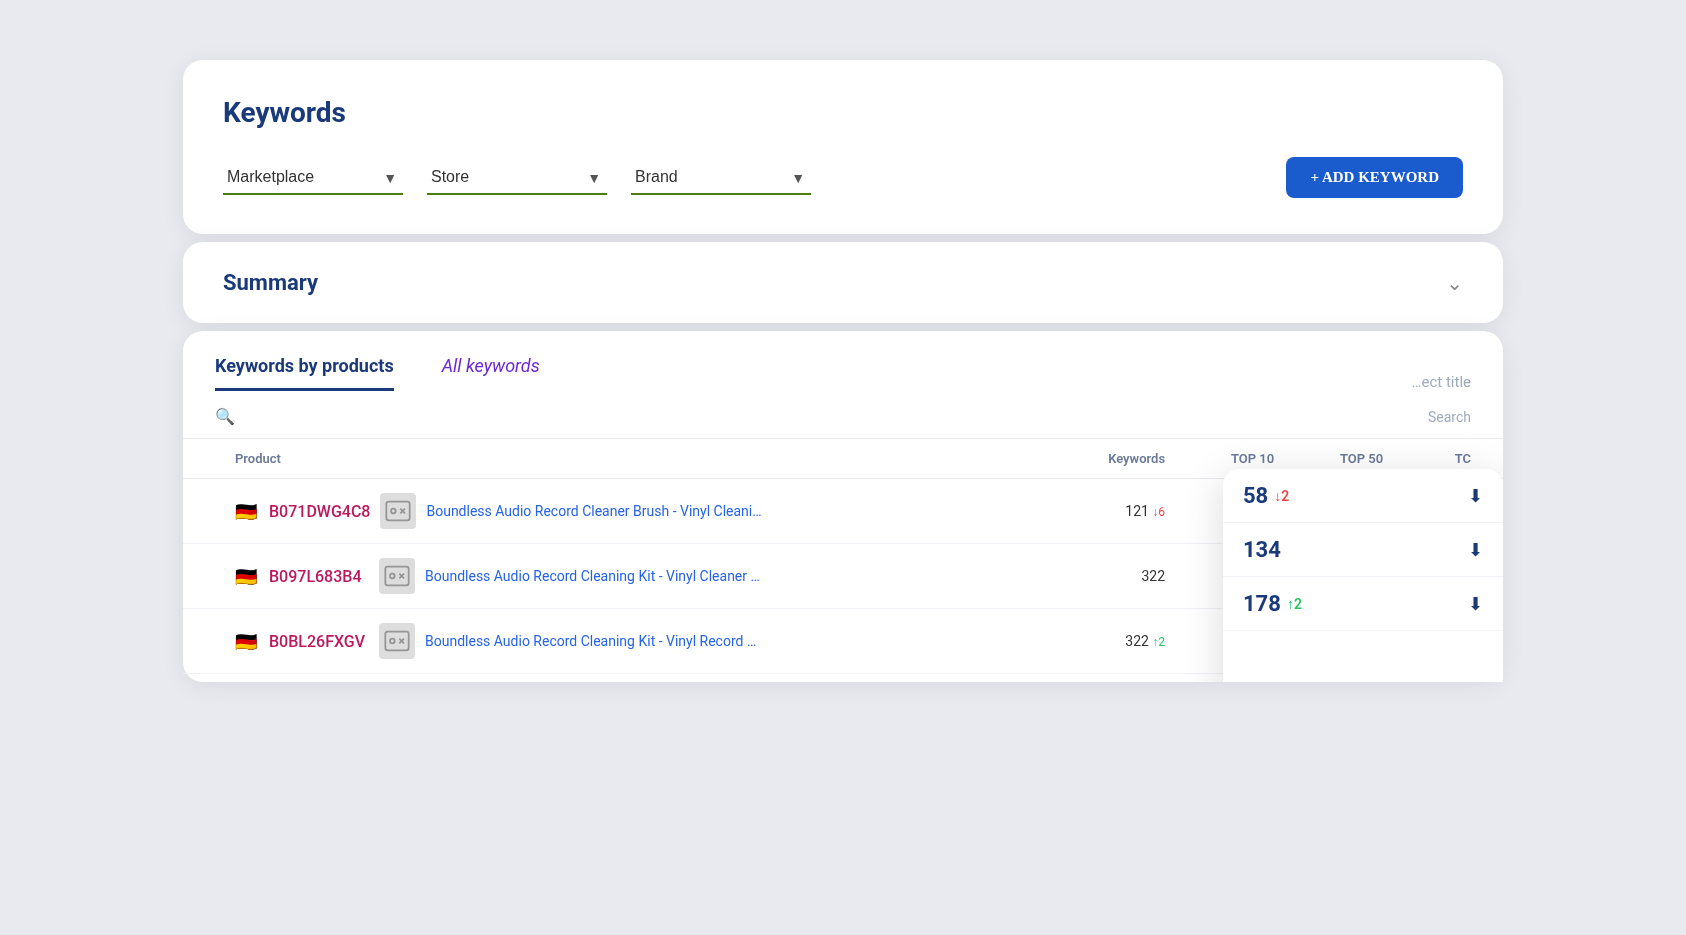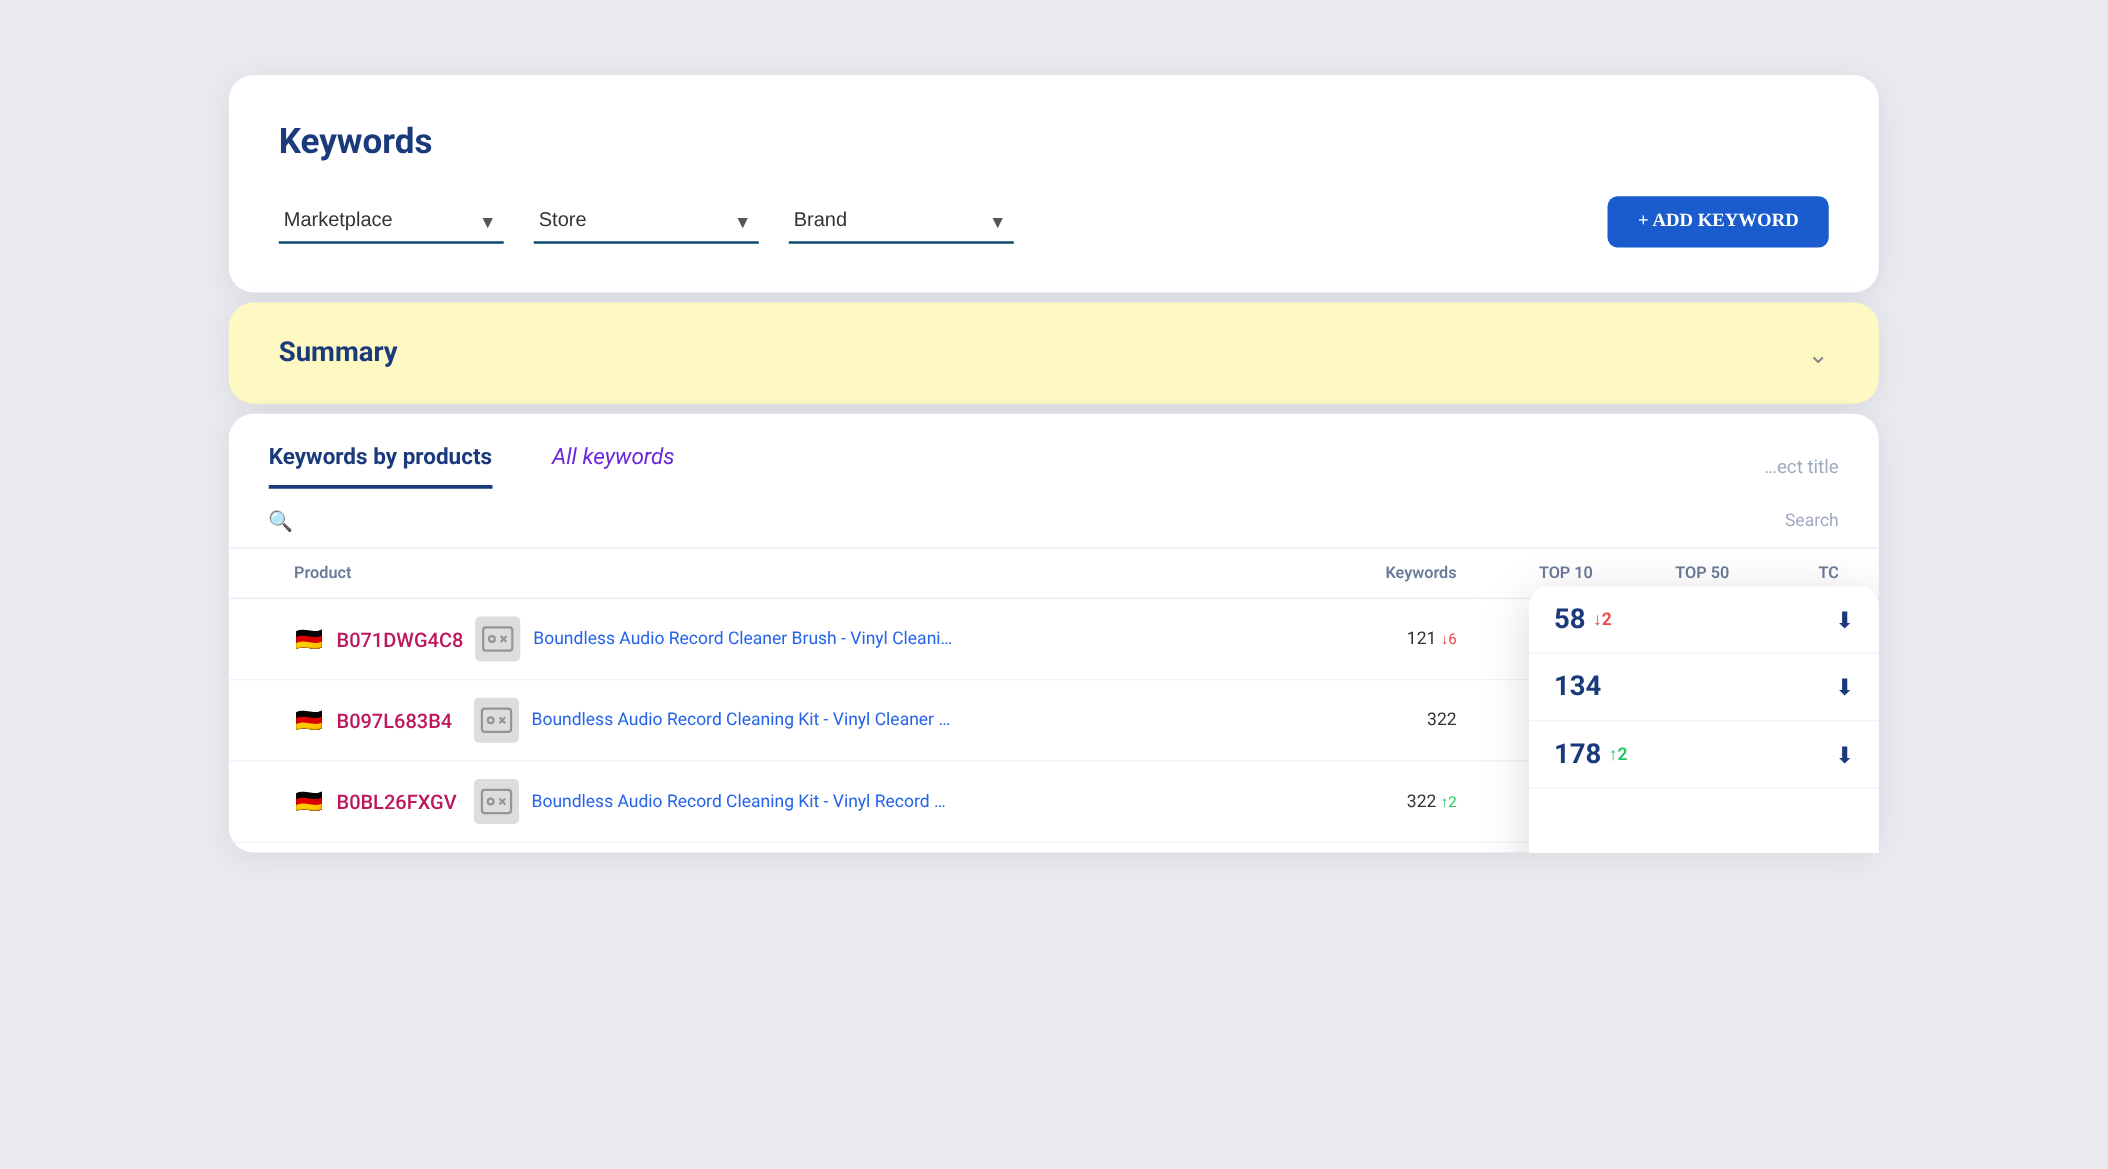--- a/index.html
+++ b/index.html
@@ -39,21 +39,21 @@
     }
     .dropdown-wrapper {
       display: flex;
       flex-direction: column;
       position: relative;
       min-width: 180px;
     }
     .dropdown-select {
       appearance: none;
       border: none;
-      border-bottom: 2px solid #0c4a6e;
+      border-bottom: 2px solid #4d7c0f;
       padding: 8px 32px 8px 4px;
       font-size: 16px;
       color: #333;
       background: transparent;
       cursor: pointer;
       outline: none;
       width: 100%;
     }
     .dropdown-arrow {
       position: absolute;
@@ -75,21 +75,21 @@
       font-weight: 600;
       cursor: pointer;
       white-space: nowrap;
       display: flex;
       align-items: center;
       gap: 6px;
       font-family: Liberation Serif, serif;
     }
     
     .summary-card {
-      background: #fef9c3;
+      background: #ffffff;
       border-radius: 20px;
       box-shadow: 0 4px 24px rgba(0,0,0,0.07);
       padding: 28px 40px;
       display: flex;
       align-items: center;
       justify-content: space-between;
     }
     .summary-title {
       font-size: 22px;
       font-weight: 700;
@@ -103,21 +103,21 @@
     
     .products-card {
       background: #fff;
       border-radius: 20px;
       box-shadow: 0 4px 24px rgba(0,0,0,0.07);
       padding: 0;
       overflow: visible;
     }
     .tabs-row {
       display: flex;
-      align-items: center;
+      align-items: flex-end;
       padding: 24px 32px 0;
       border-bottom: none;
     }
     .tab {
       font-size: 18px;
       font-weight: 700;
       color: #1a3a7c;
       padding-bottom: 12px;
       cursor: pointer;
       border-bottom: 3px solid transparent;

